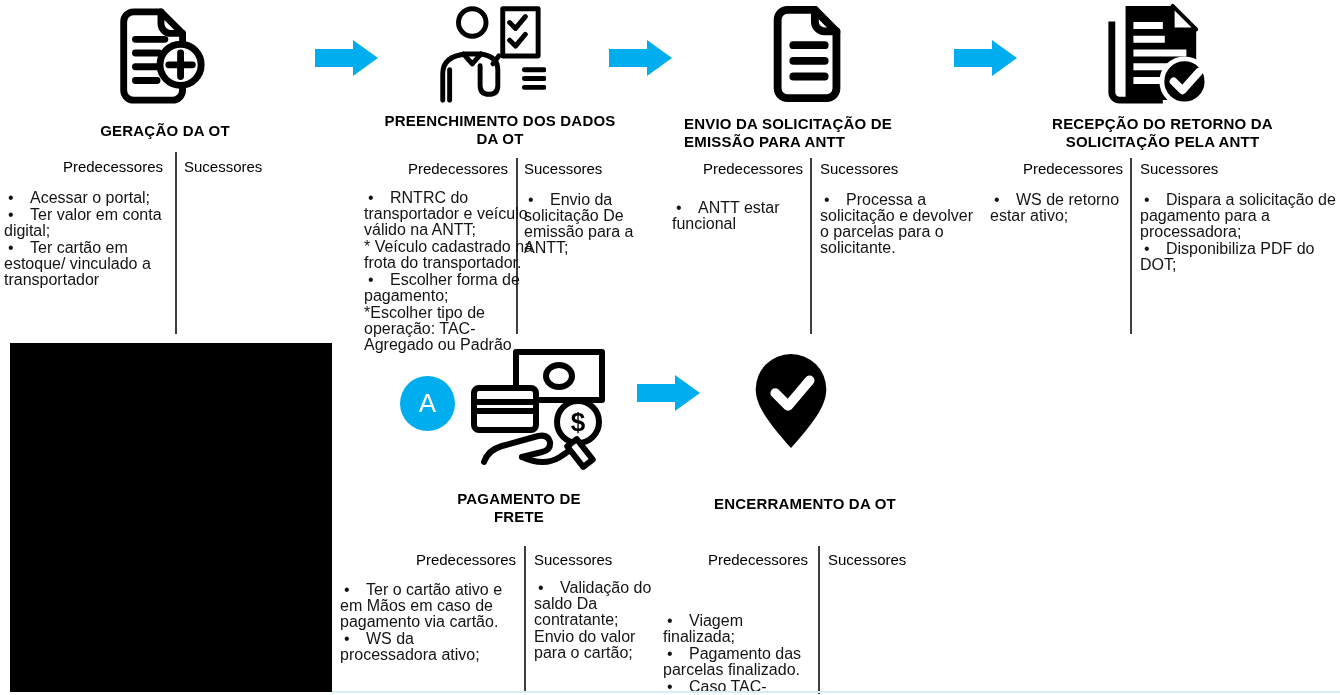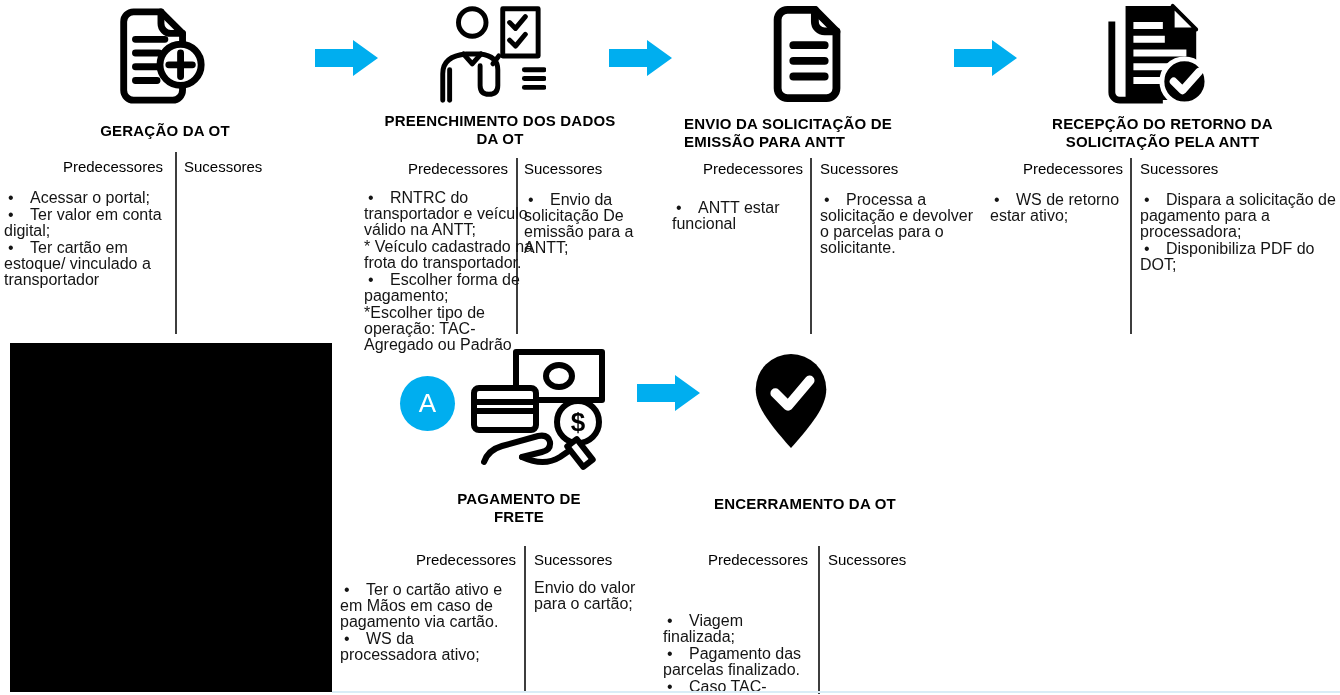--- a/index.html
+++ b/index.html
@@ -179,20 +179,21 @@
   <div class="abs hdr" style="left:828px;top:551px;width:150px;">Sucessores</div>
 
   <div class="abs divider" style="left:524px;top:546px;height:147px;"></div>
   <div class="abs divider" style="left:818px;top:546px;height:148px;"></div>
 
   <div class="abs list" style="left:340px;top:582px;width:170px;">
       <div class="li"><span class="mk">•</span><span>Ter o cartão ativo e em Mãos em caso de pagamento via cartão.</span></div>
       <div class="li"><span class="mk">•</span><span>WS da processadora ativo;</span></div>
     </div>
   <div class="abs list" style="left:534px;top:580px;width:132px;">
+      <div class="li"><span class="mk">•</span><span>Validação do saldo Da contratante;</span></div>
       <div class="li"><span>Envio do valor para o cartão;</span></div>
     </div>
   <div class="abs list" style="left:663px;top:613px;width:152px;">
       <div class="li"><span class="mk">•</span><span>Viagem finalizada;</span></div>
       <div class="li"><span class="mk">•</span><span>Pagamento das parcelas finalizado.</span></div>
       <div class="li"><span class="mk">•</span><span>Caso TAC-Agregado, preencher os dados as viagens realizadas durante a vigência;</span></div>
     </div>
   <div class="abs list" style="left:828px;top:580px;width:150px;"></div>
 
   <div class="abs hairline" style="left:332px;top:691px;width:1008px;height:2px;"></div>

